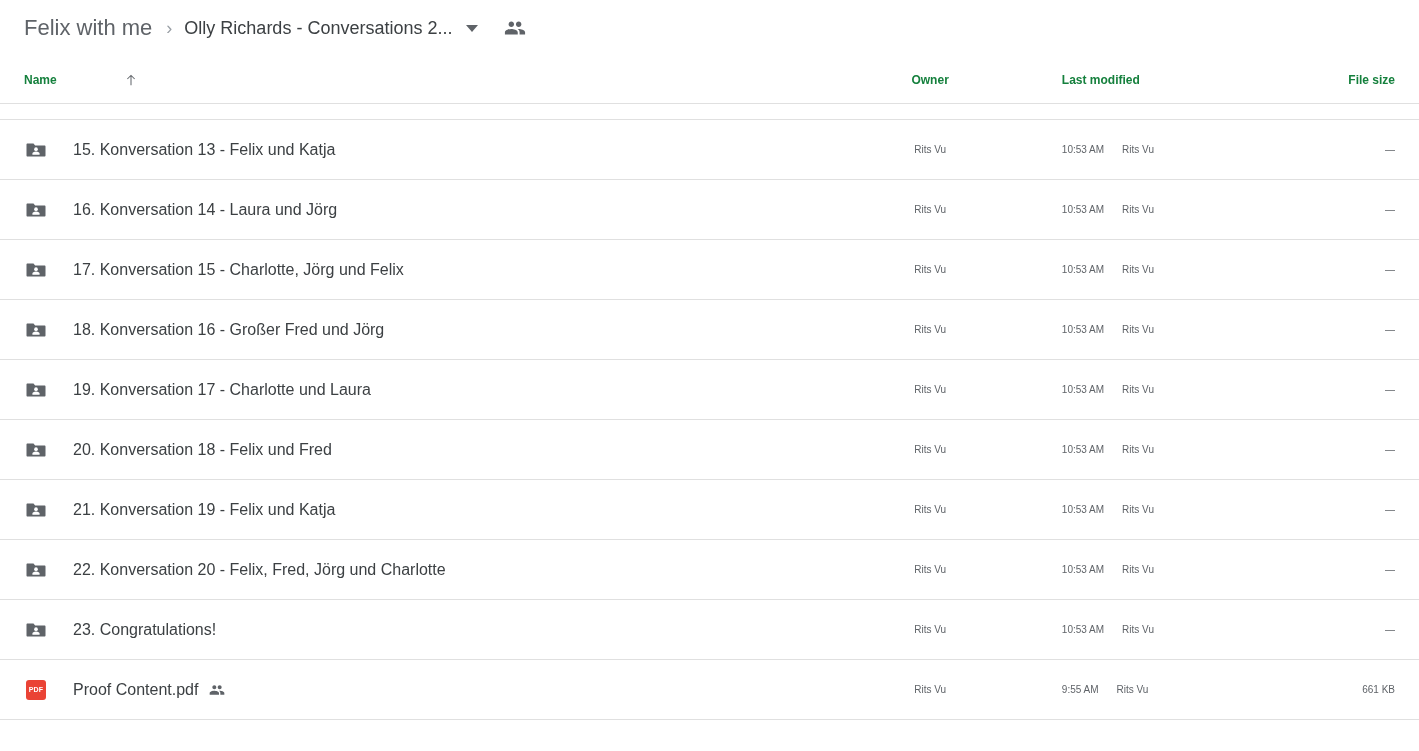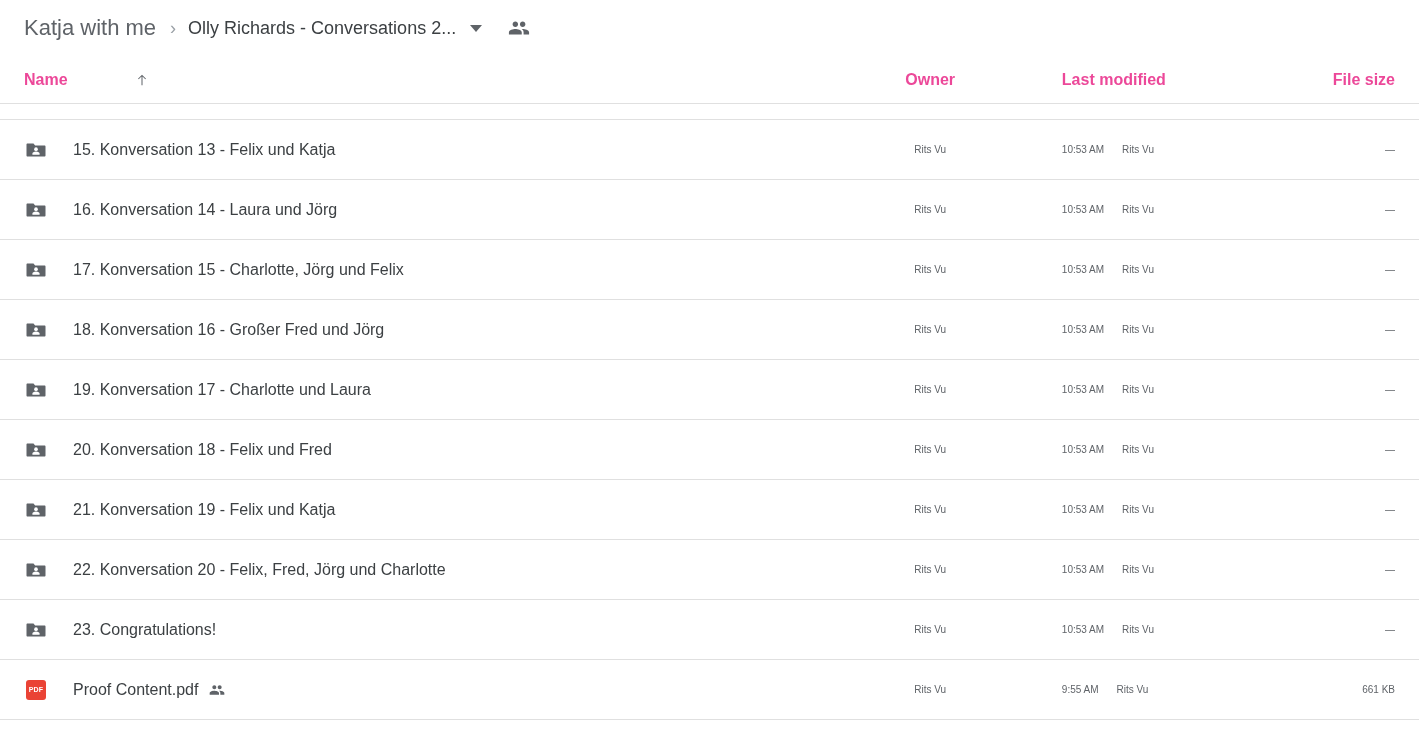--- a/index.html
+++ b/index.html
@@ -62,21 +62,21 @@
     border-top: 0;
   }
   .col-head {
     display: flex;
     align-items: center;
     height: 48px;
     padding: 0 24px 0 24px;
     border-bottom: 1px solid #e0e0e0;
     background: #fff;
   }
-  .col-head .cell { font-size: 16px; color: #ec4899; font-weight: bold; gap: 48px; }
+  .col-head .cell { font-size: 12px; color: #15803d; font-weight: bold; gap: 48px; }
   .cell-name   { width: 788px; display: flex; align-items: center; }
   .cell-owner  { width: 268px; text-align: center; }
   .cell-mod    { width: 248px; }
   .cell-size   { width: 91px; text-align: right; }
 
   .sort-arrow {
     margin-left: 18px;
     display: inline-flex;
     align-items: center;
   }
@@ -131,21 +131,21 @@
     font-weight: bold;
     color: #ffffff;
     letter-spacing: 0.2px;
     font-family: "Liberation Sans", sans-serif;
   }
 </style>
 </head>
 <body>
 
 <div class="breadcrumb-bar">
-  <span class="crumb-parent">Katja with me</span>
+  <span class="crumb-parent">Felix with me</span>
   <span class="crumb-sep">›</span>
   <span class="crumb-current">Olly Richards - Conversations 2...</span>
   <span class="crumb-caret"></span>
   <span class="crumb-shared-icon">
     <svg width="22" height="22" viewBox="0 0 24 24" aria-hidden="true">
       <path fill="#5f6368" d="M16 11c1.66 0 2.99-1.34 2.99-3S17.66 5 16 5c-1.66 0-3 1.34-3 3s1.34 3 3 3zm-8 0c1.66 0 2.99-1.34 2.99-3S9.66 5 8 5C6.34 5 5 6.34 5 8s1.34 3 3 3zm0 2c-2.33 0-7 1.17-7 3.5V19h14v-2.5c0-2.33-4.67-3.5-7-3.5zm8 0c-.29 0-.62.02-.97.05 1.16.84 1.97 1.97 1.97 3.45V19h6v-2.5c0-2.33-4.67-3.5-7-3.5z"></path>
     </svg>
   </span>
 </div>
 

